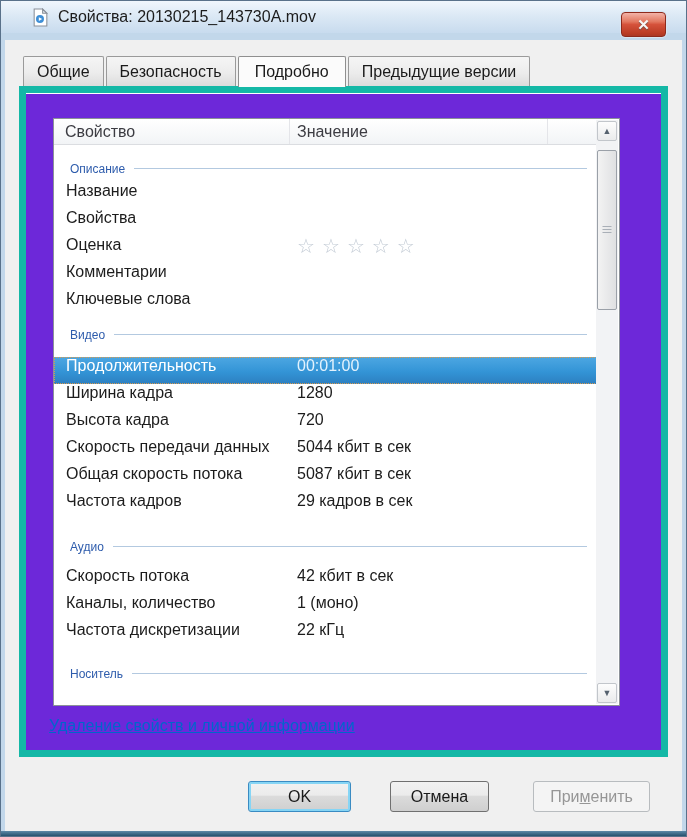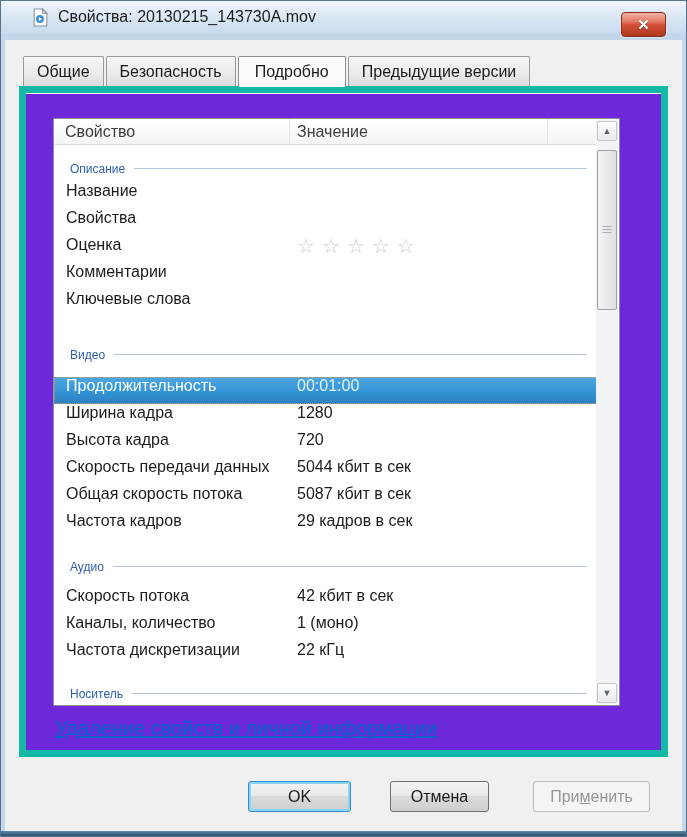--- a/index.html
+++ b/index.html
@@ -71,21 +71,21 @@
     background: linear-gradient(#4da7e2, var(--selection, #3394d6) 55%, #2d7fc0);
     color: #ffffff;
     outline: 1px dotted #d89a4e; outline-offset: -1px;
   }
   .row-selected .value { color: #e3f2fd; }
 
   .section-row { display: flex; align-items: center; height: 27px; padding-left: 16px; padding-right: 10px; }
   .section-title { font-size: 12px; color: var(--section-title, #2e5cac); padding-right: 9px; white-space: nowrap; }
   .section-line { flex: 1; border-top: 1px solid #b3c9e0; height: 0; }
   .mt-desc { margin-top: 10px; }
-  .mt-video { margin-top: 24px; }
+  .mt-video { margin-top: 4px; }
   .mt-audio { margin-top: 14px; }
   .mt-media { margin-top: 12px; }
   .mt-first-audio { margin-top: 7px; }
 
   .stars { display: flex; gap: 7px; color: #c3cbd5; font-size: 20px; line-height: 1; }
 
   
   .scrollbar { position: absolute; top: 1px; right: 1px; bottom: 1px; width: 22px; background: #f2f3f5; }
   .sb-btn {
     position: absolute; left: 1px; right: 1px; height: 20px;
@@ -100,21 +100,21 @@
   }
   .sb-grip {
     position: absolute; left: 50%; top: 50%; transform: translate(-50%, -50%);
     width: 9px; height: 8px;
     background: repeating-linear-gradient(#a9afb7 0 1px, transparent 1px 3px);
   }
 
   
   .props-link {
     position: absolute; left: 44px; top: 677px;
-    font-size: 20px; color: var(--link, #0066cc); text-decoration: underline; cursor: pointer; white-space: nowrap; margin-left: 6px;
+    font-size: 16px; color: var(--link, #0066cc); text-decoration: underline; cursor: pointer; white-space: nowrap;
   }
   .btn {
     position: absolute; top: 741px; height: 31px;
     border: 1px solid #707070; border-radius: 3px;
     background: linear-gradient(#f2f2f2, #ebebeb 45%, #dbdbdb 50%, #cfcfcf);
     font-family: "Liberation Sans", sans-serif; font-size: 16px; color: #1a1a1a;
     display: flex; align-items: center; justify-content: center; cursor: default;
   }
   .btn.ok { left: 243px; width: 103px; border-color: #3a8bc2; box-shadow: inset 0 0 0 2px #86d5f5; }
   .btn.cancel { left: 385px; width: 99px; }

